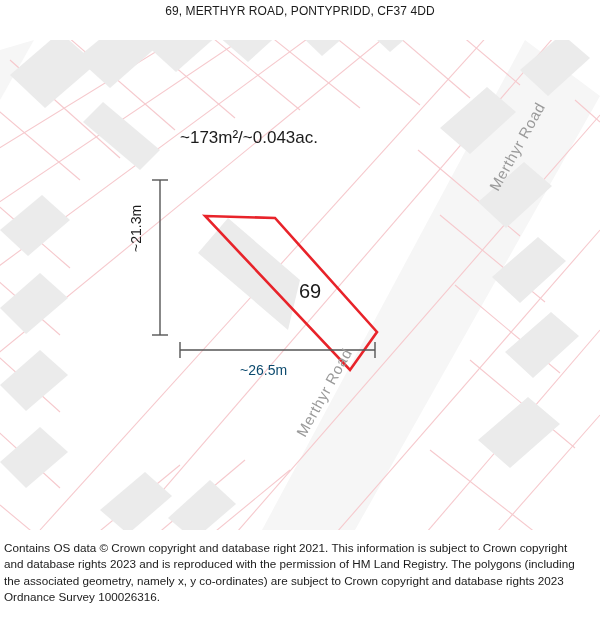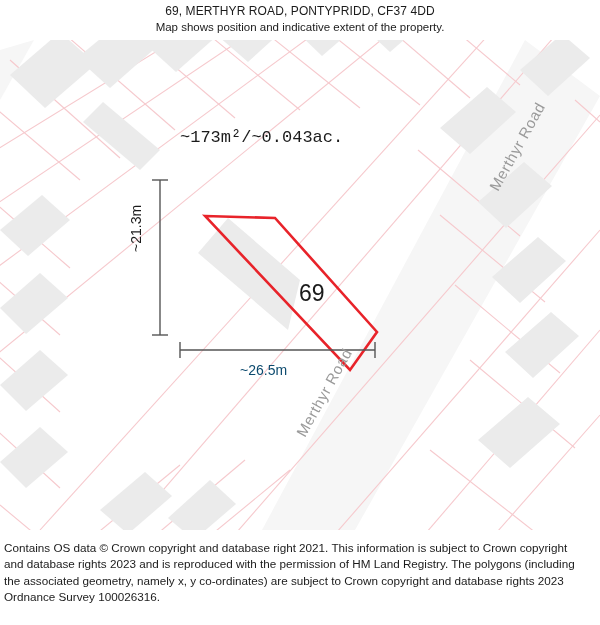--- a/index.html
+++ b/index.html
@@ -60,26 +60,25 @@
     position: absolute;
     font-size: 12px;
     color: #3a3a3a;
     white-space: nowrap;
   }
   #area-label {
     left: 180px;
     top: 88px;
     font-size: 17px;
     color: #1b1b1b;
-    font-family: Liberation Mono, monospace;
   }
   #house-number {
     left: 299px;
     top: 240px;
-    font-size: 23px;
+    font-size: 20px;
     color: #1b1b1b;
   }
   #width-label {
     left: 240px;
     top: 322px;
     font-size: 14px;
     color: #0c4a6e;
   }
   #height-label {
     left: 128px;
@@ -112,21 +111,20 @@
     color: #1b1b1b;
   }
 </style>
 </head>
 <body>
 
 <div class="page">
 
   <div class="header">
     <div class="title">69, MERTHYR ROAD, PONTYPRIDD, CF37 4DD</div>
-    <div class="subtitle">Map shows position and indicative extent of the property.</div>
   </div>
 
   <div class="map">
     <svg width="600" height="490" viewBox="0 0 600 490" xmlns="http://www.w3.org/2000/svg">
 
       <rect x="0" y="0" width="600" height="490" fill="#ffffff"></rect>
 
       <g>
 
         <polygon points="525,0 600,56 355,490 262,490" fill="#f6f6f6"></polygon>

